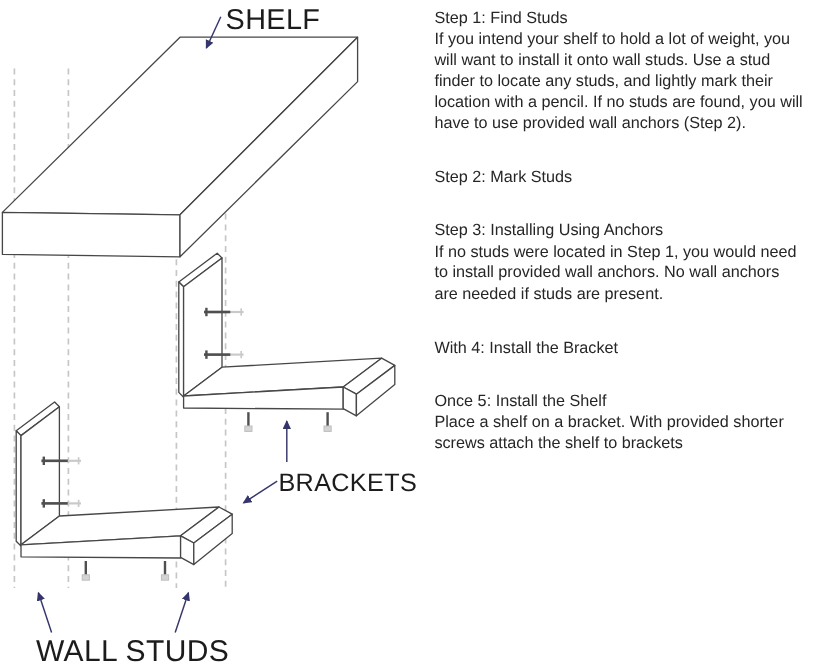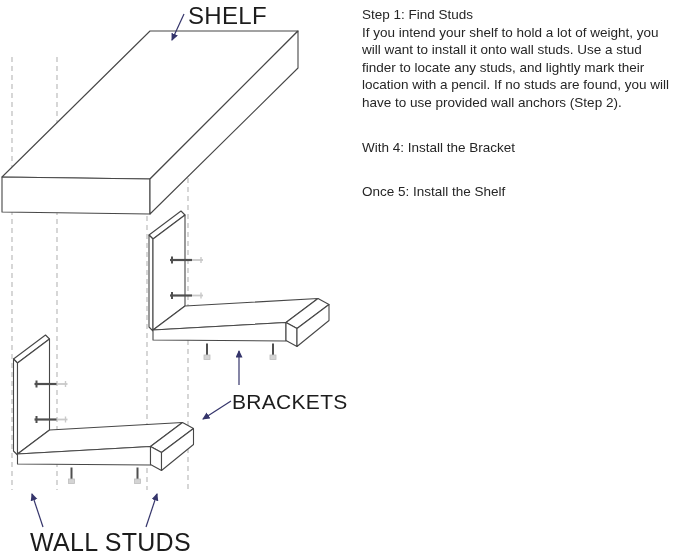--- a/index.html
+++ b/index.html
@@ -107,22 +107,28 @@
     <text class="lbl lbl-brackets" x="232" y="409">BRACKETS</text>
     <text class="lbl lbl-wallstuds" x="30" y="551">WALL STUDS</text>
   </svg>
 
   <div class="steps">
     <div class="step">
       <p>Step 1: Find Studs</p>
       <p>If you intend your shelf to hold a lot of weight, you will want to install it onto wall studs. Use a stud finder to locate any studs, and lightly mark their location with a pencil. If no studs are found, you will have to use provided wall anchors (Step 2).</p>
     </div>
     <div class="step">
+      <p>Step 2: Mark Studs</p>
+    </div>
+    <div class="step">
+      <p>Step 3: Installing Using Anchors</p>
+      <p>If no studs were located in Step 1, you would need to install provided wall anchors. No wall anchors are needed if studs are present.</p>
     </div>
     <div class="step">
       <p>With 4: Install the Bracket</p>
     </div>
     <div class="step">
       <p>Once 5: Install the Shelf</p>
+      <p>Place a shelf on a bracket. With provided shorter screws attach the shelf to brackets</p>
     </div>
   </div>
 
 </div>
 
 </body></html>

